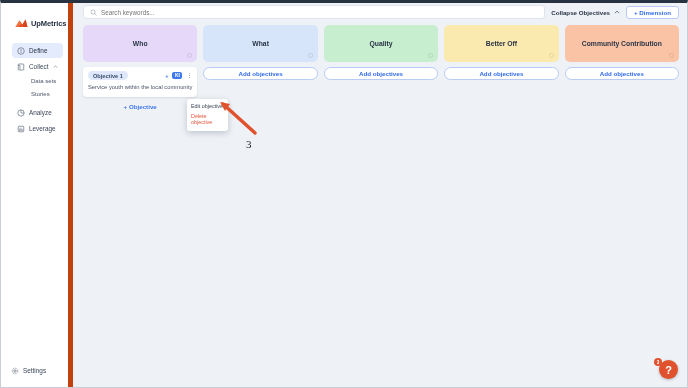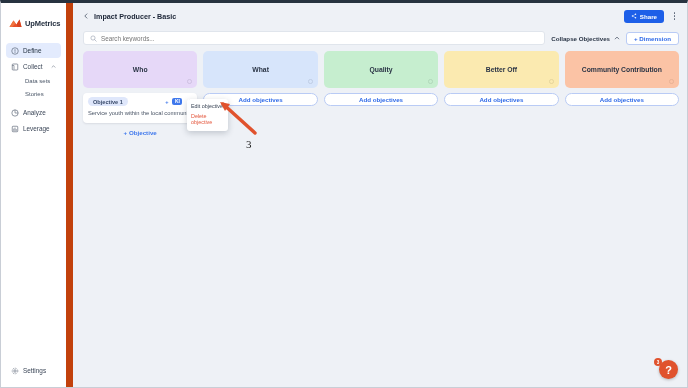--- a/index.html
+++ b/index.html
@@ -17,26 +17,27 @@
     border-right: 1px solid #c9ced6;
     border-bottom: 1px solid #c9ced6;
     background: #eef1f6;
     display: flex;
   }
 
   
   .sidebar {
     width: 72px;
     background: #ffffff;
-    border-right: 7px solid #c2410c;
+    border-right: 5px solid #c2410c;
     flex: 0 0 72px;
     display: flex;
     flex-direction: column;
     padding-top: 9px;
     position: relative;
+    padding-left: 6px;
   }
   .brand {
     display: flex; align-items: center; gap: 3px;
     padding: 2px 0 0 8px;
     height: 20px;
   }
   .brand-mark { width: 13px; height: 11px; flex: 0 0 13px; }
   .brand-text {
     font-size: 7.5px; font-weight: bold; color: #253040; letter-spacing: -0.1px;
   }
@@ -269,43 +270,20 @@
       <svg class="nav-ico" viewBox="0 0 16 16">
         <circle cx="8" cy="8" r="2.4" fill="none" stroke="#4a5668" stroke-width="1.2"></circle>
         <circle cx="8" cy="8" r="5.6" fill="none" stroke="#4a5668" stroke-width="1.2" stroke-dasharray="2 1.6"></circle>
       </svg>
       <span>Settings</span>
     </div>
   </aside>
 
   <div class="main">
 
-    <div class="topbar">
-      <svg class="back-chevron" viewBox="0 0 10 10">
-        <path d="M6.5 1.5 L3 5 L6.5 8.5" fill="none" stroke="#3b4759" stroke-width="1.2" stroke-linecap="round"></path>
-      </svg>
-      <span class="crumb-title">Impact Producer - Basic</span>
-
-      <div class="topbar-right">
-        <div class="share-btn">
-          <svg class="share-ico" viewBox="0 0 12 12">
-            <circle cx="9" cy="2.5" r="1.5" fill="#fff"></circle>
-            <circle cx="3" cy="6" r="1.5" fill="#fff"></circle>
-            <circle cx="9" cy="9.5" r="1.5" fill="#fff"></circle>
-            <path d="M4.3 5.3 L7.7 3.2 M4.3 6.7 L7.7 8.8" stroke="#fff" stroke-width="1"></path>
-          </svg>
-          <span>Share</span>
-        </div>
-        <div class="kebab">
-          <i></i>
-          <i></i>
-          <i></i>
-        </div>
-      </div>
-    </div>
 
     <div class="searchrow">
       <div class="searchbox">
         <svg class="search-ico" viewBox="0 0 14 14">
           <circle cx="6" cy="6" r="4.2" fill="none" stroke="#9aa3b1" stroke-width="1.3"></circle>
           <path d="M9.2 9.2 L12.5 12.5" stroke="#9aa3b1" stroke-width="1.3" stroke-linecap="round"></path>
         </svg>
         <input class="search-input" value="" placeholder="Search keywords..." style="">
       </div>
 

